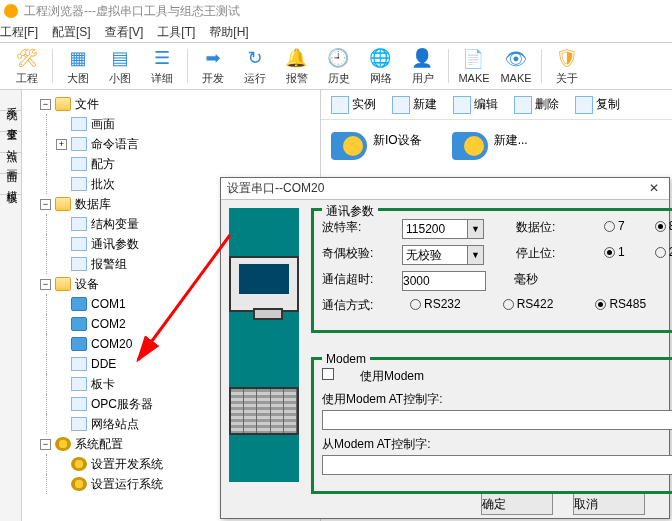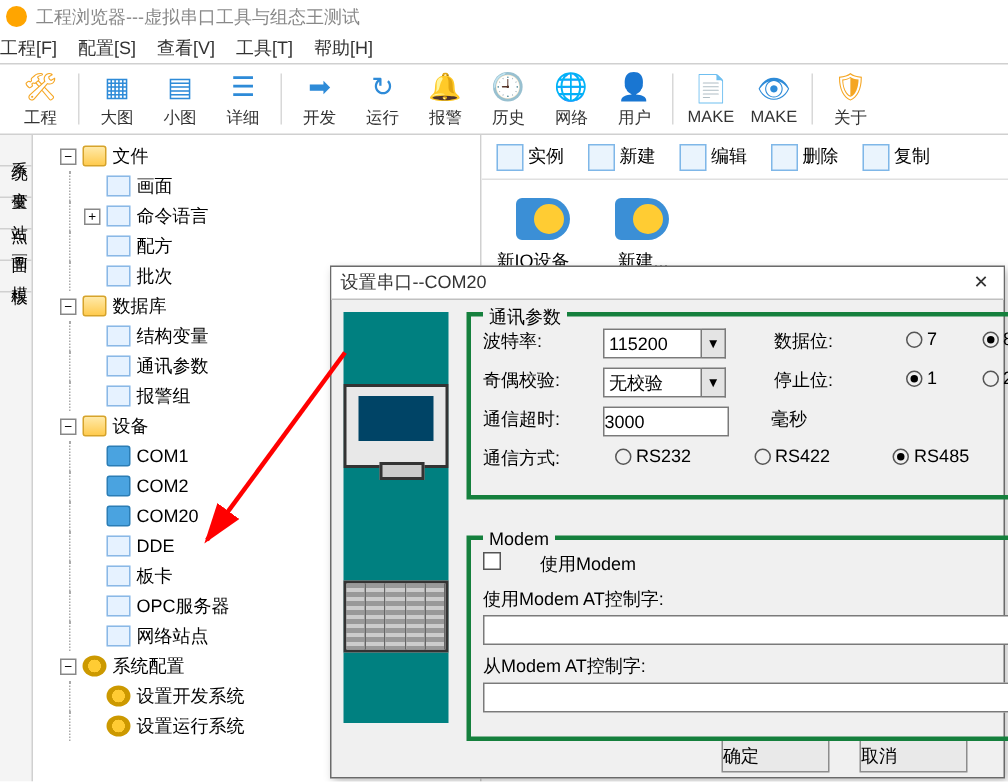--- a/index.html
+++ b/index.html
@@ -27,21 +27,21 @@
 .tico { width: 16px; height: 14px; display: inline-block; }
 .tico.folder { background: linear-gradient(#ffe9a8,#ffcb4f); border: 1px solid #d6a32a; border-radius: 2px; }
 .tico.dev { background: #4aa3e0; border: 1px solid #2b7db5; border-radius: 2px; }
 .tico.gear { background: radial-gradient(circle,#ffcc33 40%,#cc9900 41%); border-radius: 50%; }
 .tico.generic { background: #e6f2ff; border: 1px solid #8ab8e6; }
 .rightpane { flex: 1; background: #fff; border-left: 1px solid #d0d0d0; position: relative; overflow: hidden; }
 .righttoolbar { height: 30px; background: #fff; border-bottom: 1px solid #e0e0e0; display: flex; align-items: center; gap: 8px; padding-left: 6px; }
 .rtbtn { display: flex; align-items: center; gap: 3px; padding: 2px 4px; }
 .rtbtn .ric { width: 18px; height: 18px; border: 1px solid #7fb7e8; background: #eaf4fd; }
 .iconrow { padding: 12px 10px; display: flex; gap: 30px; }
-.bigicon { display: flex; flex-direction: column; align-items: flex-end; gap: 6px; }
+.bigicon { display: flex; flex-direction: row; align-items: flex-start; gap: 6px; }
 .bigicon .shape { width: 36px; height: 28px; background: #3b8fd6; border-radius: 4px 14px 14px 4px; position: relative; }
 .bigicon .shape::after { content: ""; position: absolute; right: 4px; top: 4px; width: 20px; height: 20px; background: #ffcc33; border-radius: 50%; }
 .dialog { position: absolute; left: 220px; top: 177px; width: 450px; height: 342px; background: #f0f0f0; border: 1px solid #6a6a6a; box-shadow: 2px 2px 6px rgba(0,0,0,.25); }
 .dlg-title { height: 22px; background: #fff; border-bottom: 1px solid #c0c0c0; display: flex; align-items: center; justify-content: space-between; padding: 0 6px; color: #333; }
 .dlg-title .x { width: 18px; height: 16px; text-align: center; cursor: default; }
 .dlg-body { display: flex; height: calc(100% - 50px); }
 .dlg-left { width: 108px; background: #008080; margin: 8px; display: flex; flex-direction: column; align-items: center; justify-content: space-around; padding: 10px 0; }
 .monitor { width: 70px; height: 56px; background: #e8e8e8; border: 2px solid #333; position: relative; }
 .monitor::before { content: ""; position: absolute; left: 8px; top: 6px; right: 8px; height: 30px; background: #004466; }
 .monitor::after { content: ""; position: absolute; left: 22px; bottom: -10px; width: 26px; height: 8px; background: #ccc; border: 2px solid #333; }

